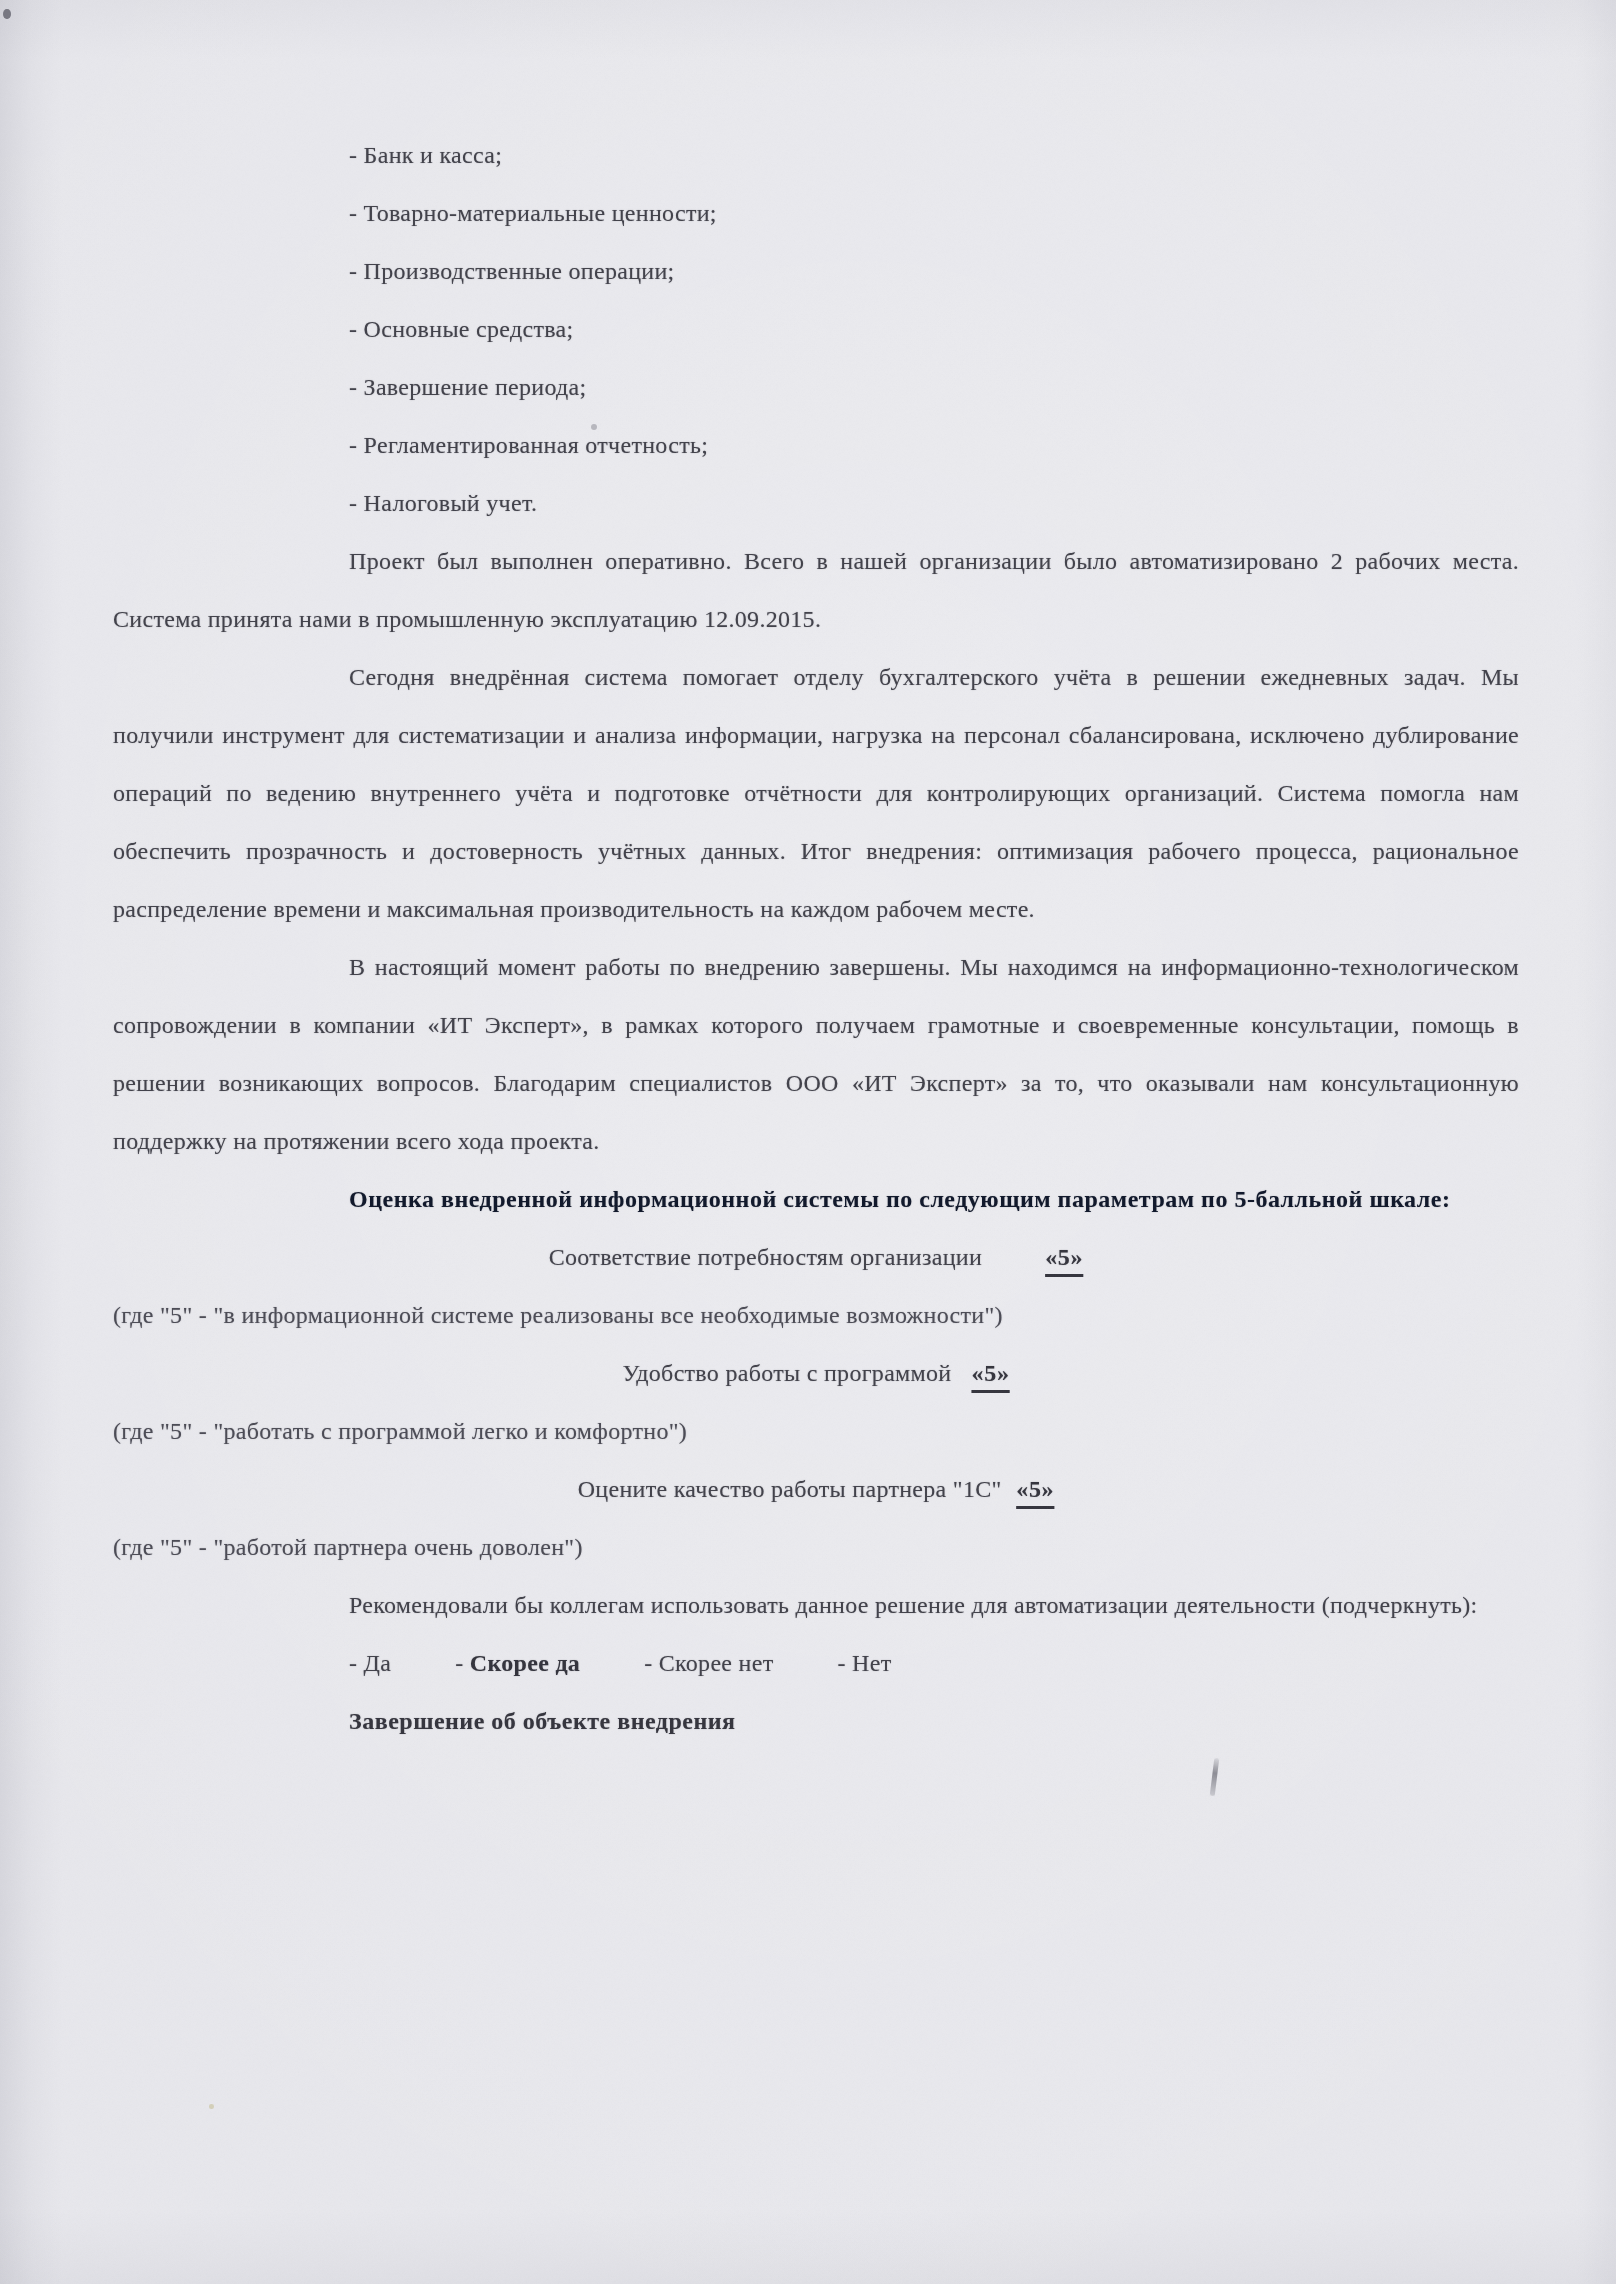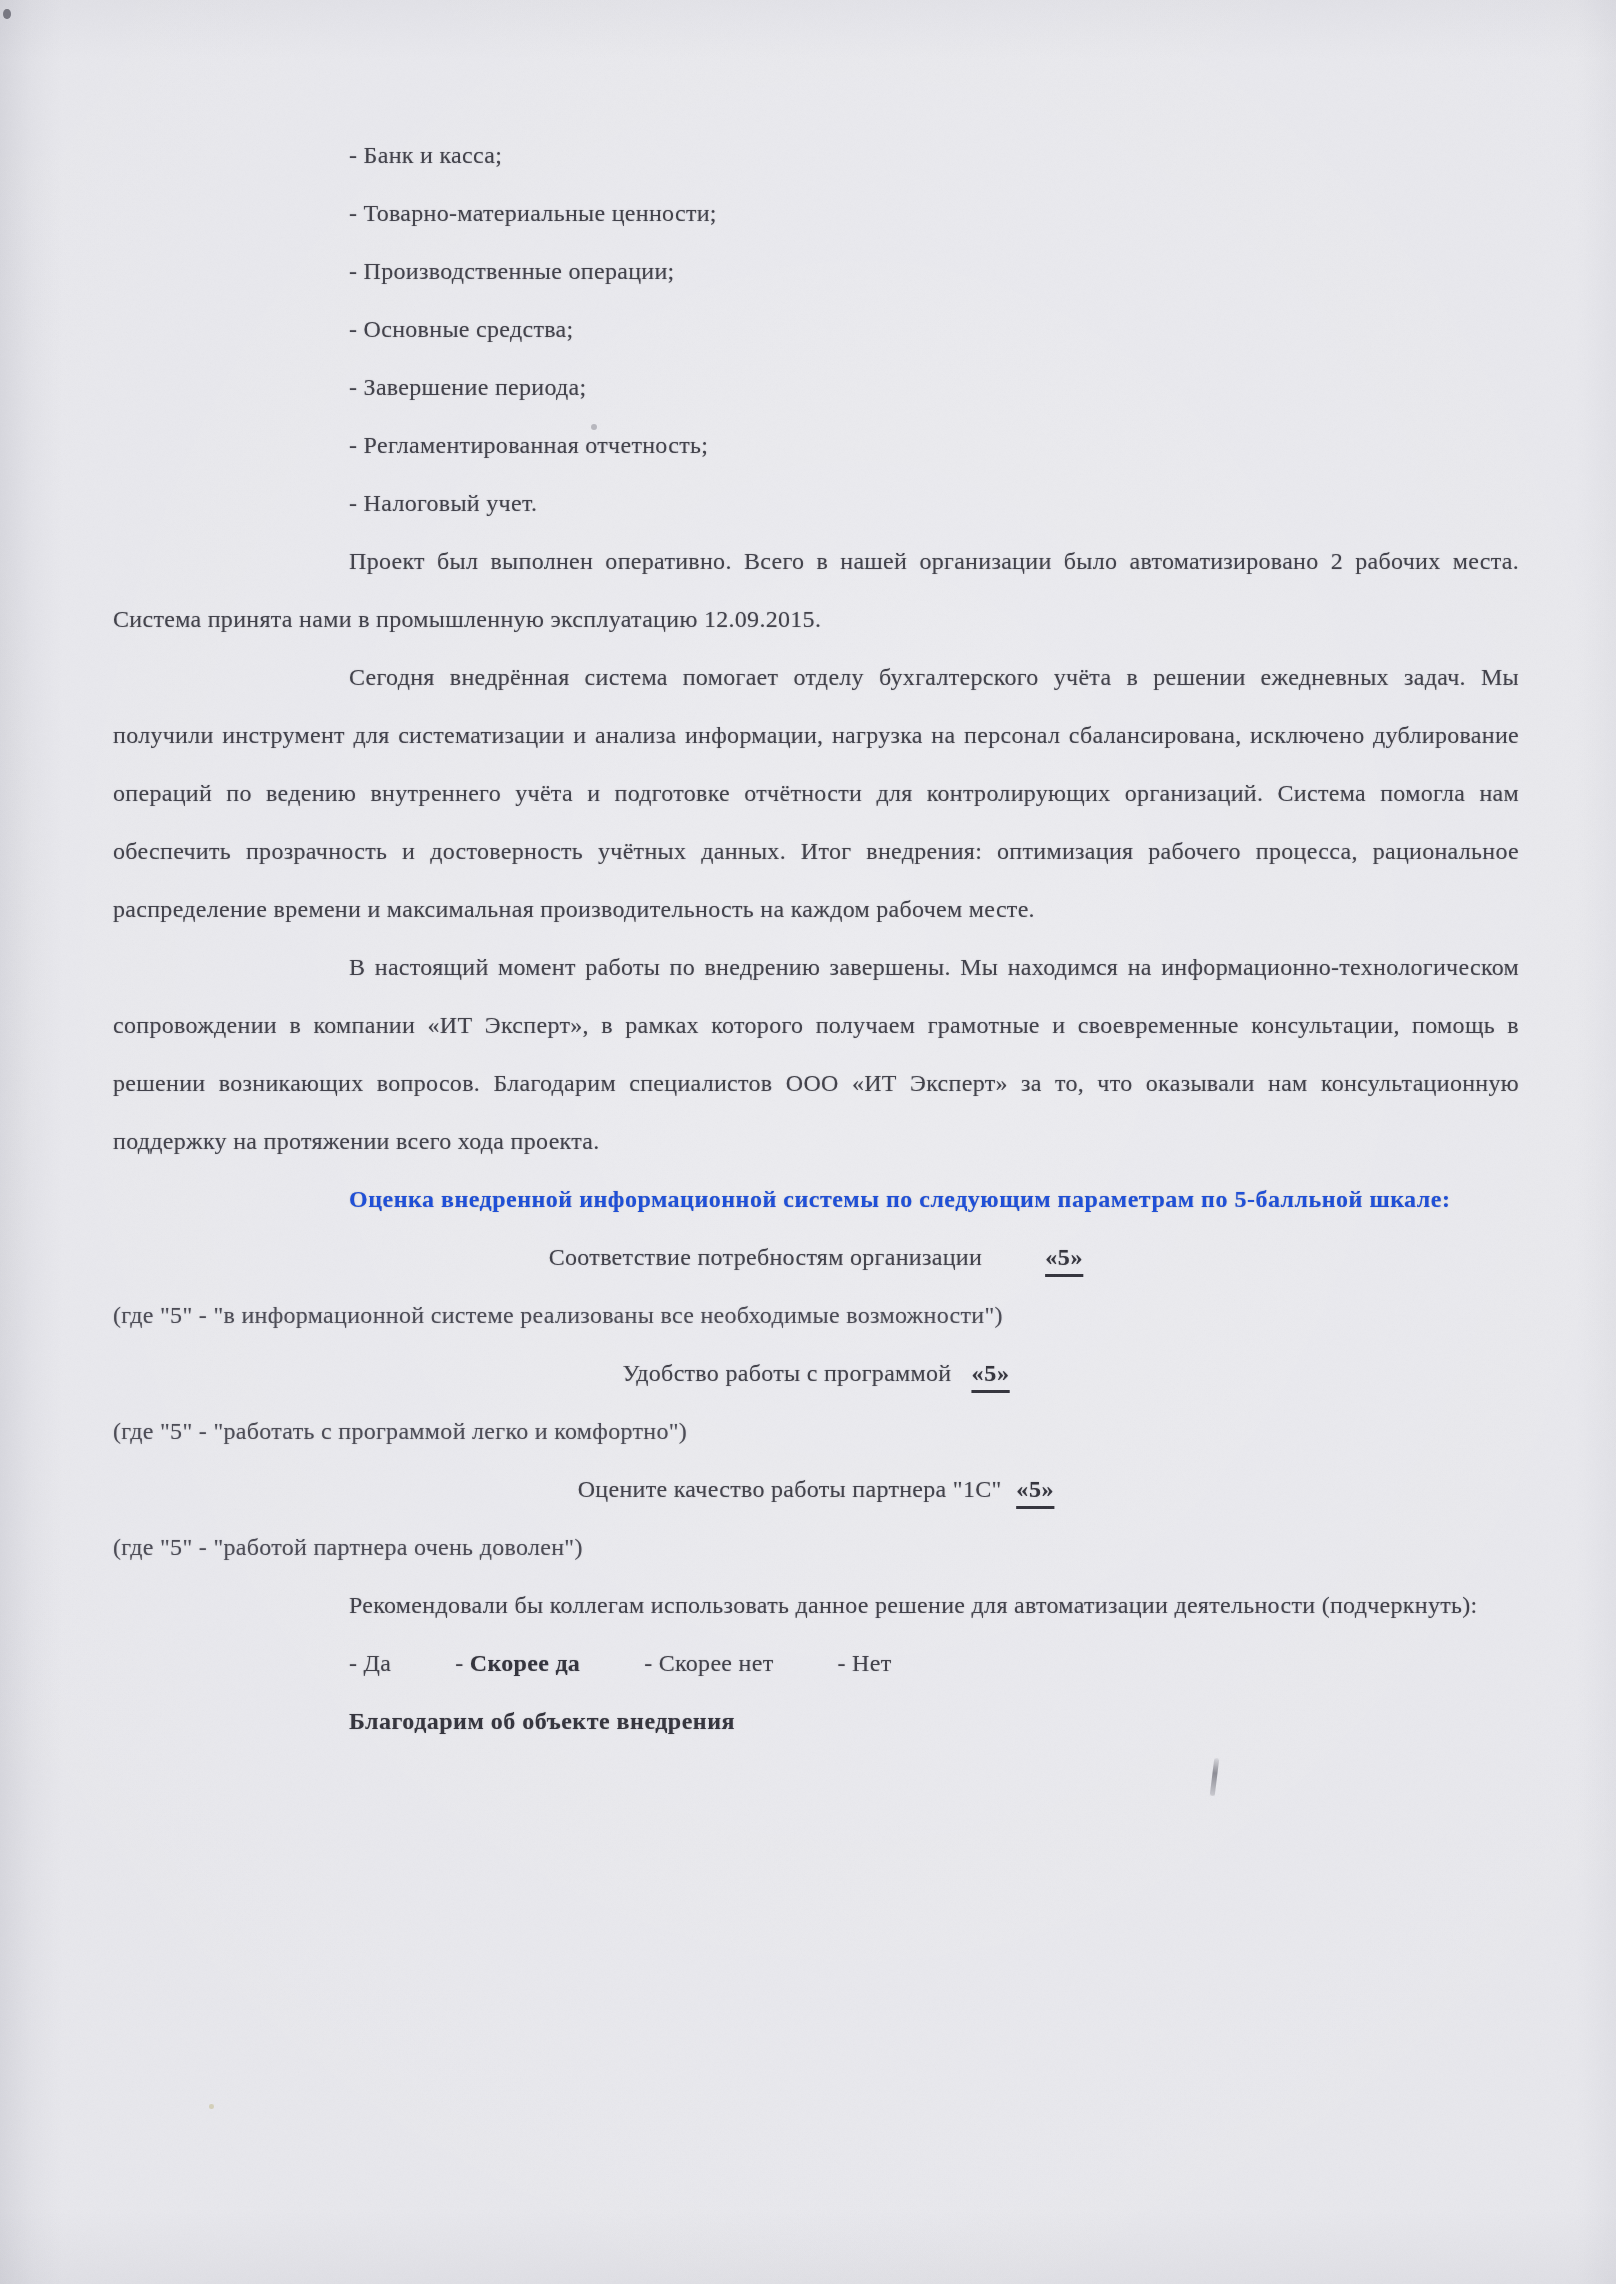--- a/index.html
+++ b/index.html
@@ -52,21 +52,21 @@
     text-indent: 236px;
     white-space: nowrap;
   }
   .para {
     margin: 0;
     text-indent: 236px;
     text-align: justify;
   }
   .heading-bold {
     font-weight: bold;
-    color: #1d4ed8;
+    color: #0f172a;
     letter-spacing: 0.5px;
   }
   .ratings { margin: 0; }
   .rating-line { white-space: nowrap; text-align: center; }
   .rating-label { }
   .rating-score {
     font-weight: bold;
     color: #34343d;
     margin-left: 20px;
     letter-spacing: 0.7px;
@@ -152,21 +152,21 @@
         <div class="rating-line"><span class="rating-label">Удобство работы с программой</span><span class="rating-score">«5»</span></div>
         <div class="note-line">(где "5" - "работать с программой легко и комфортно")</div>
         <div class="rating-line"><span class="rating-label">Оцените качество работы партнера "1С"</span><span class="rating-score">«5»</span></div>
         <div class="note-line">(где "5" - "работой партнера очень доволен")</div>
       </div>
 
     <p class="para">Рекомендовали бы коллегам использовать данное решение для автоматизации деятельности (подчеркнуть):</p>
 
     <div class="options-line" id="options"><span class="option"><span class="opt-dash">- </span><span class="opt-label">Да</span></span><span class="option"><span class="opt-dash">- </span><span class="opt-label selected">Скорее да</span></span><span class="option"><span class="opt-dash">- </span><span class="opt-label">Скорее нет</span></span><span class="option"><span class="opt-dash">- </span><span class="opt-label">Нет</span></span></div>
 
-    <p class="footer-heading">Благодарим об объекте внедрения</p>
+    <p class="footer-heading">Завершение об объекте внедрения</p>
 
   </main>
 
   <svg class="noise" width="1617" height="2284" xmlns="http://www.w3.org/2000/svg" viewBox="0 0 2442 3450">
     <filter id="paperNoise">
       <feTurbulence type="fractalNoise" baseFrequency="0.85" numOctaves="2" stitchTiles="stitch"></feTurbulence>
       <feColorMatrix type="saturate" values="0"></feColorMatrix>
     </filter>
     <rect width="100%" height="100%" filter="url(#paperNoise)" opacity="0.065"></rect>
   </svg>

